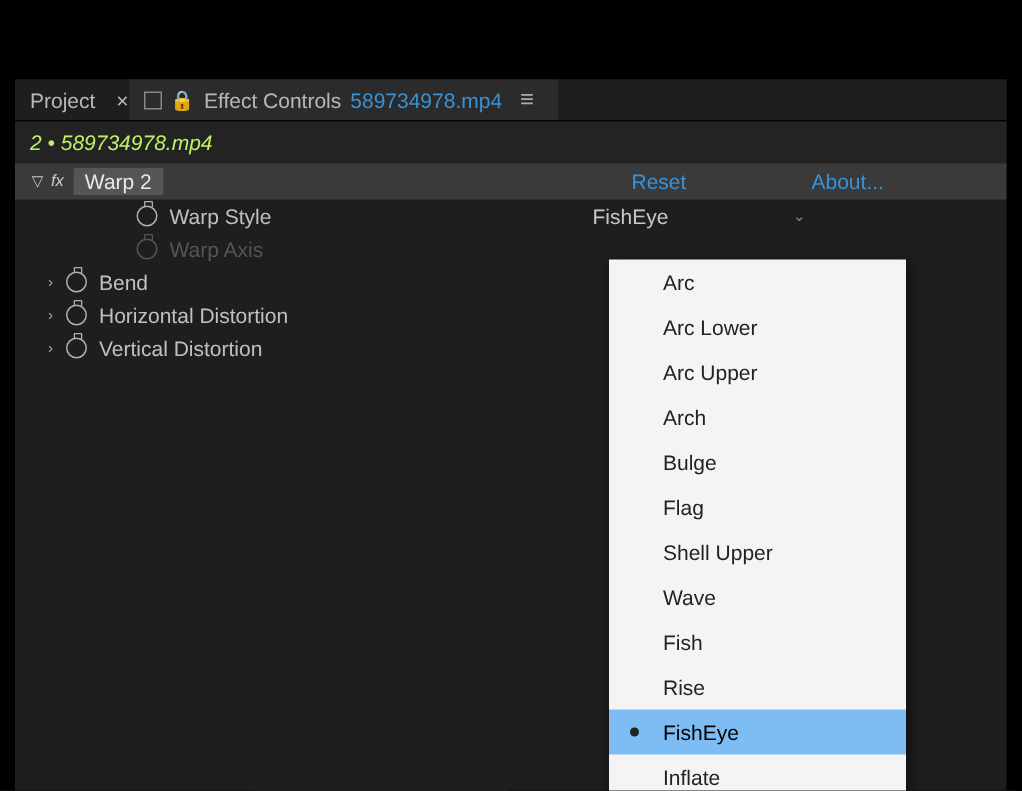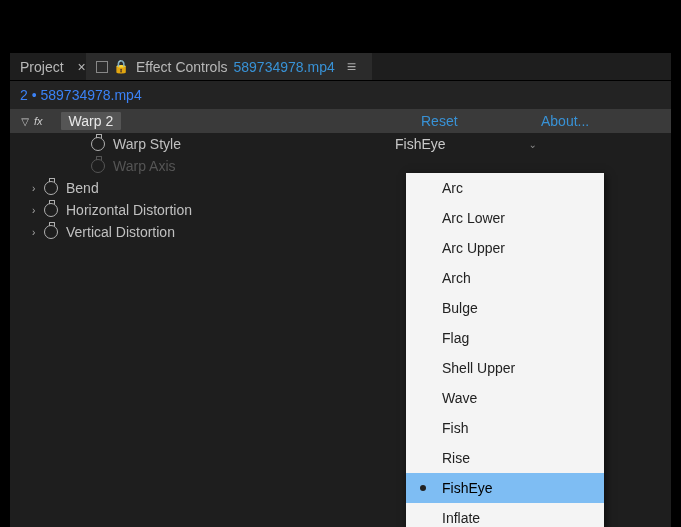--- a/index.html
+++ b/index.html
@@ -60,22 +60,23 @@
     color: #3892d6;
   }
   .tab-menu {
     color: #aaa;
     font-size: 16px;
     padding: 0 6px;
   }
   
   .breadcrumb {
     padding: 6px 10px;
-    color: #3b82f6;
+    color: #bef264;
     background: #232323;
+    font-style: italic;
   }
   
   .effect-header {
     display: flex;
     align-items: center;
     background: #3a3a3a;
     height: 24px;
     padding-left: 10px;
   }
   .twirl {
@@ -90,21 +91,21 @@
     font-style: italic;
     font-size: 11px;
     color: #ccc;
     margin: 0 4px;
   }
   .effect-name-box {
     background: #555;
     color: #e8e8e8;
     padding: 1px 8px;
     border-radius: 1px;
-    margin-left: 14px;
+    margin-left: 2px;
   }
   .effect-links {
     margin-left: auto;
     display: flex;
     padding-right: 30px;
   }
   .link-reset {
     color: #3892d6;
     width: 120px;
   }

